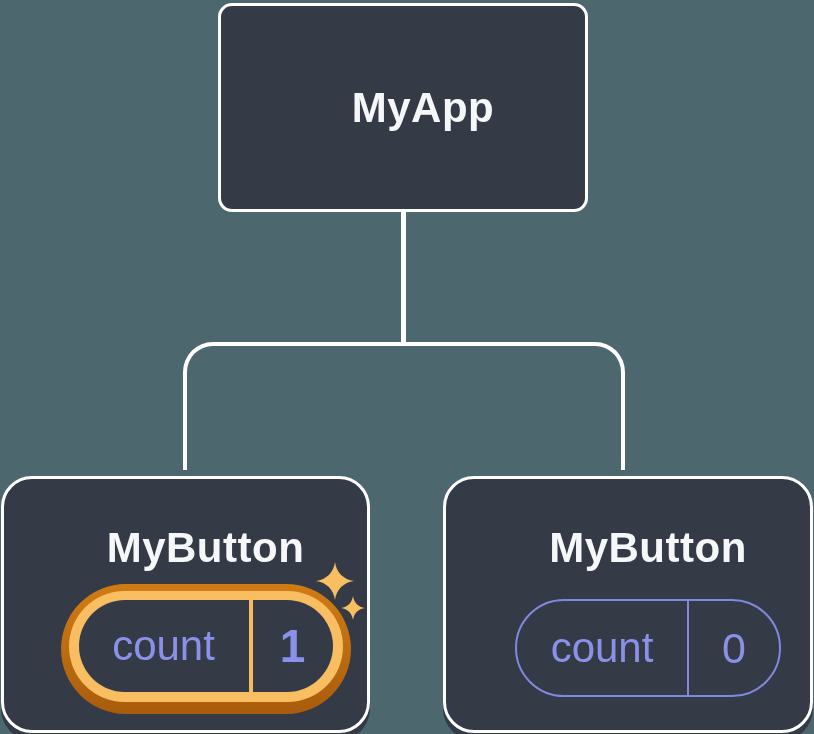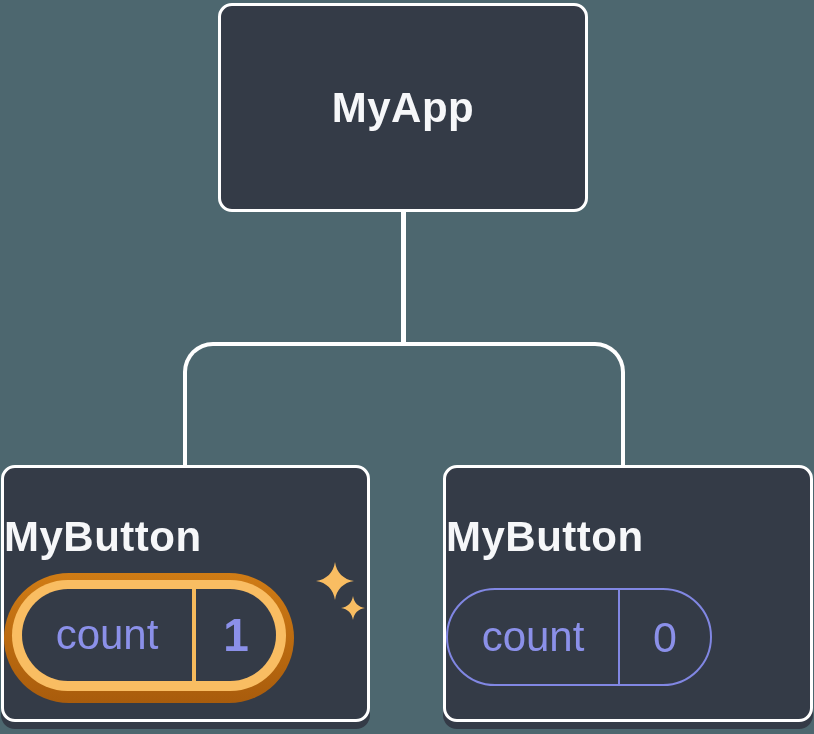--- a/index.html
+++ b/index.html
@@ -22,37 +22,39 @@
     overflow:hidden;
   }
   .stage{position:relative;width:814px;height:734px;background:var(--bg);overflow:hidden}
 
   
   .node{
     position:absolute;
     background:var(--node-fill);
     border:3px solid var(--node-border);
     border-radius:14px;
+    padding-left:40px;
   }
   .node-title{
     color:var(--text-light);
     font-size:42px;
     font-weight:700;
     letter-spacing:.5px;
     line-height:1;
   }
   .root-node{
     left:218px;top:3px;width:370px;height:209px;
     display:flex;align-items:center;justify-content:center;
   }
   .child-node{
-    top:465px;width:369px;height:257px;
-    display:flex;flex-direction:column;
+    top:476px;width:369px;height:257px;
+    display:flex;flex-direction:column;align-items:center;
     padding-top:48px;
     box-shadow:0 7px 0 var(--node-fill);
+    border-radius:31px;
   }
   .child-left{left:1px}
   .child-right{left:443px;width:370px}
 
   
   .stem{
     position:absolute;left:401px;top:210px;width:5px;height:134px;
     background:var(--node-border);
   }
   .branches{

